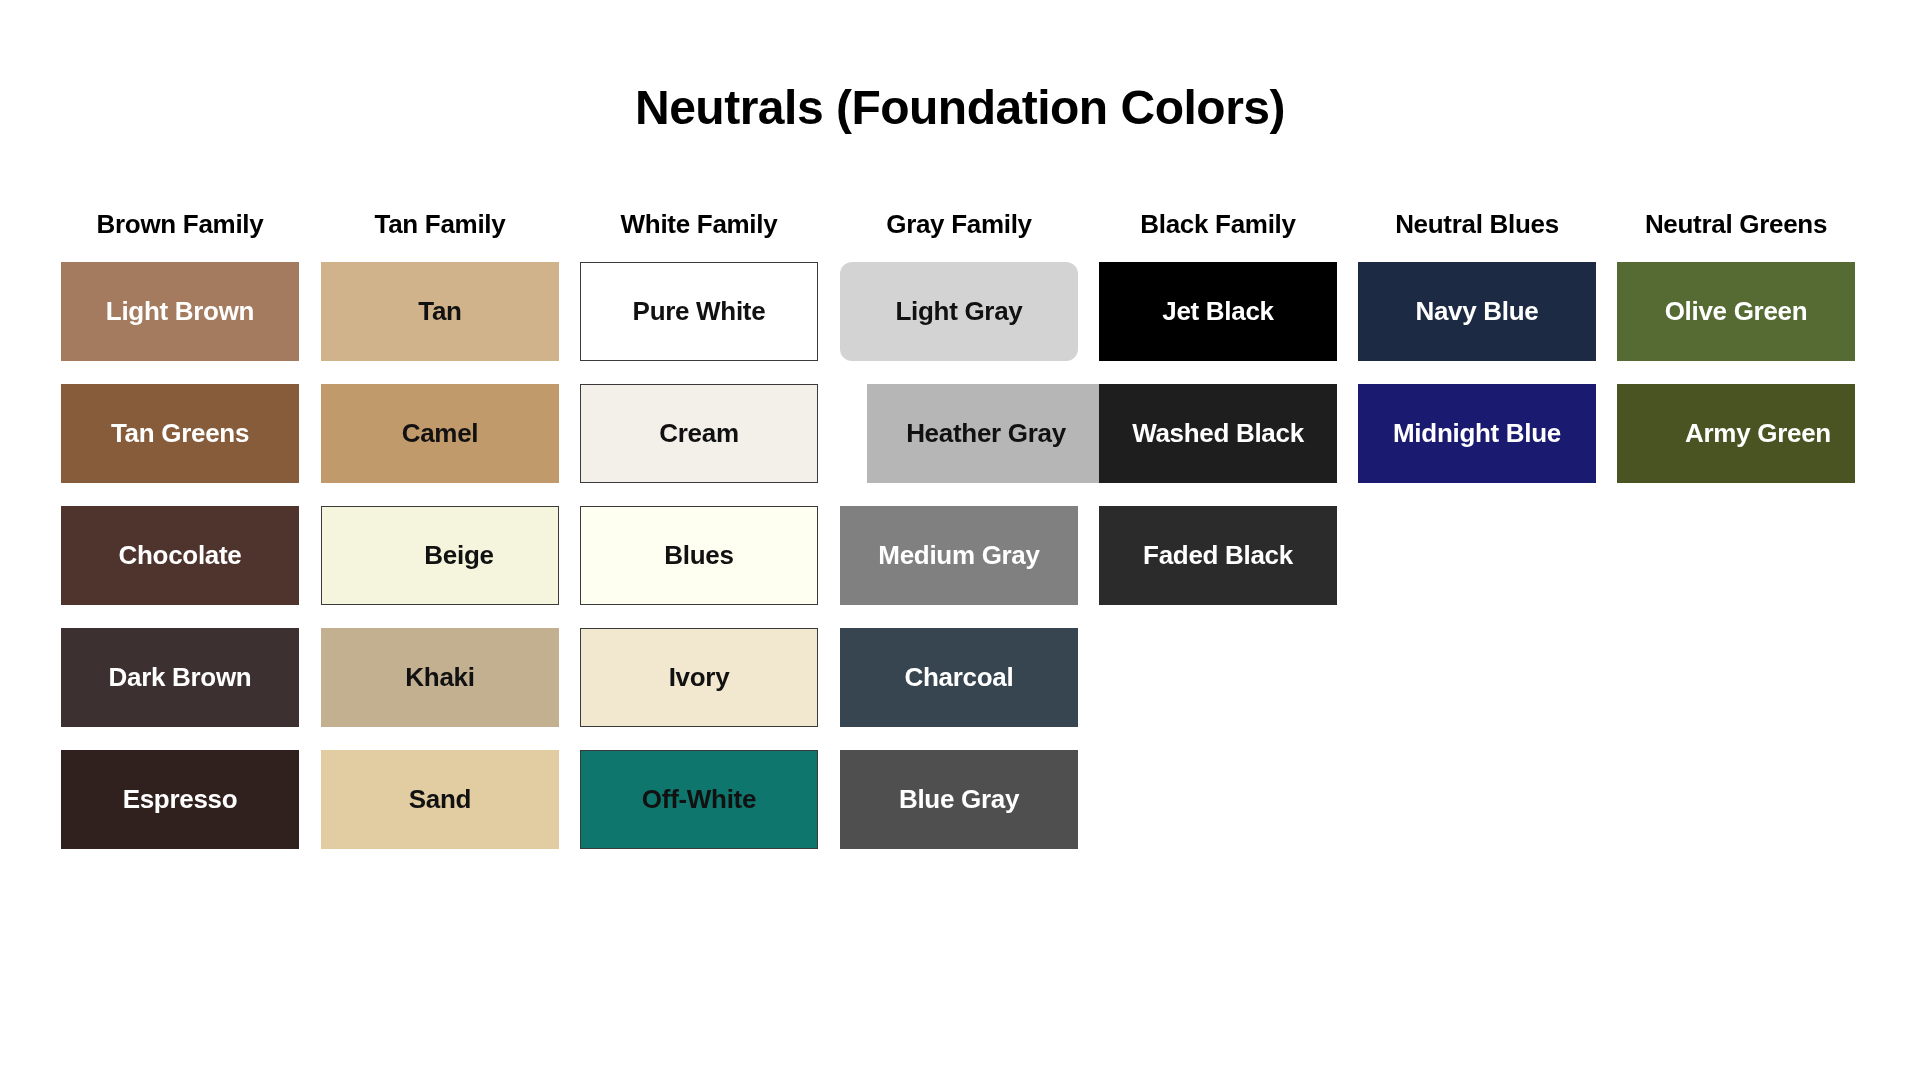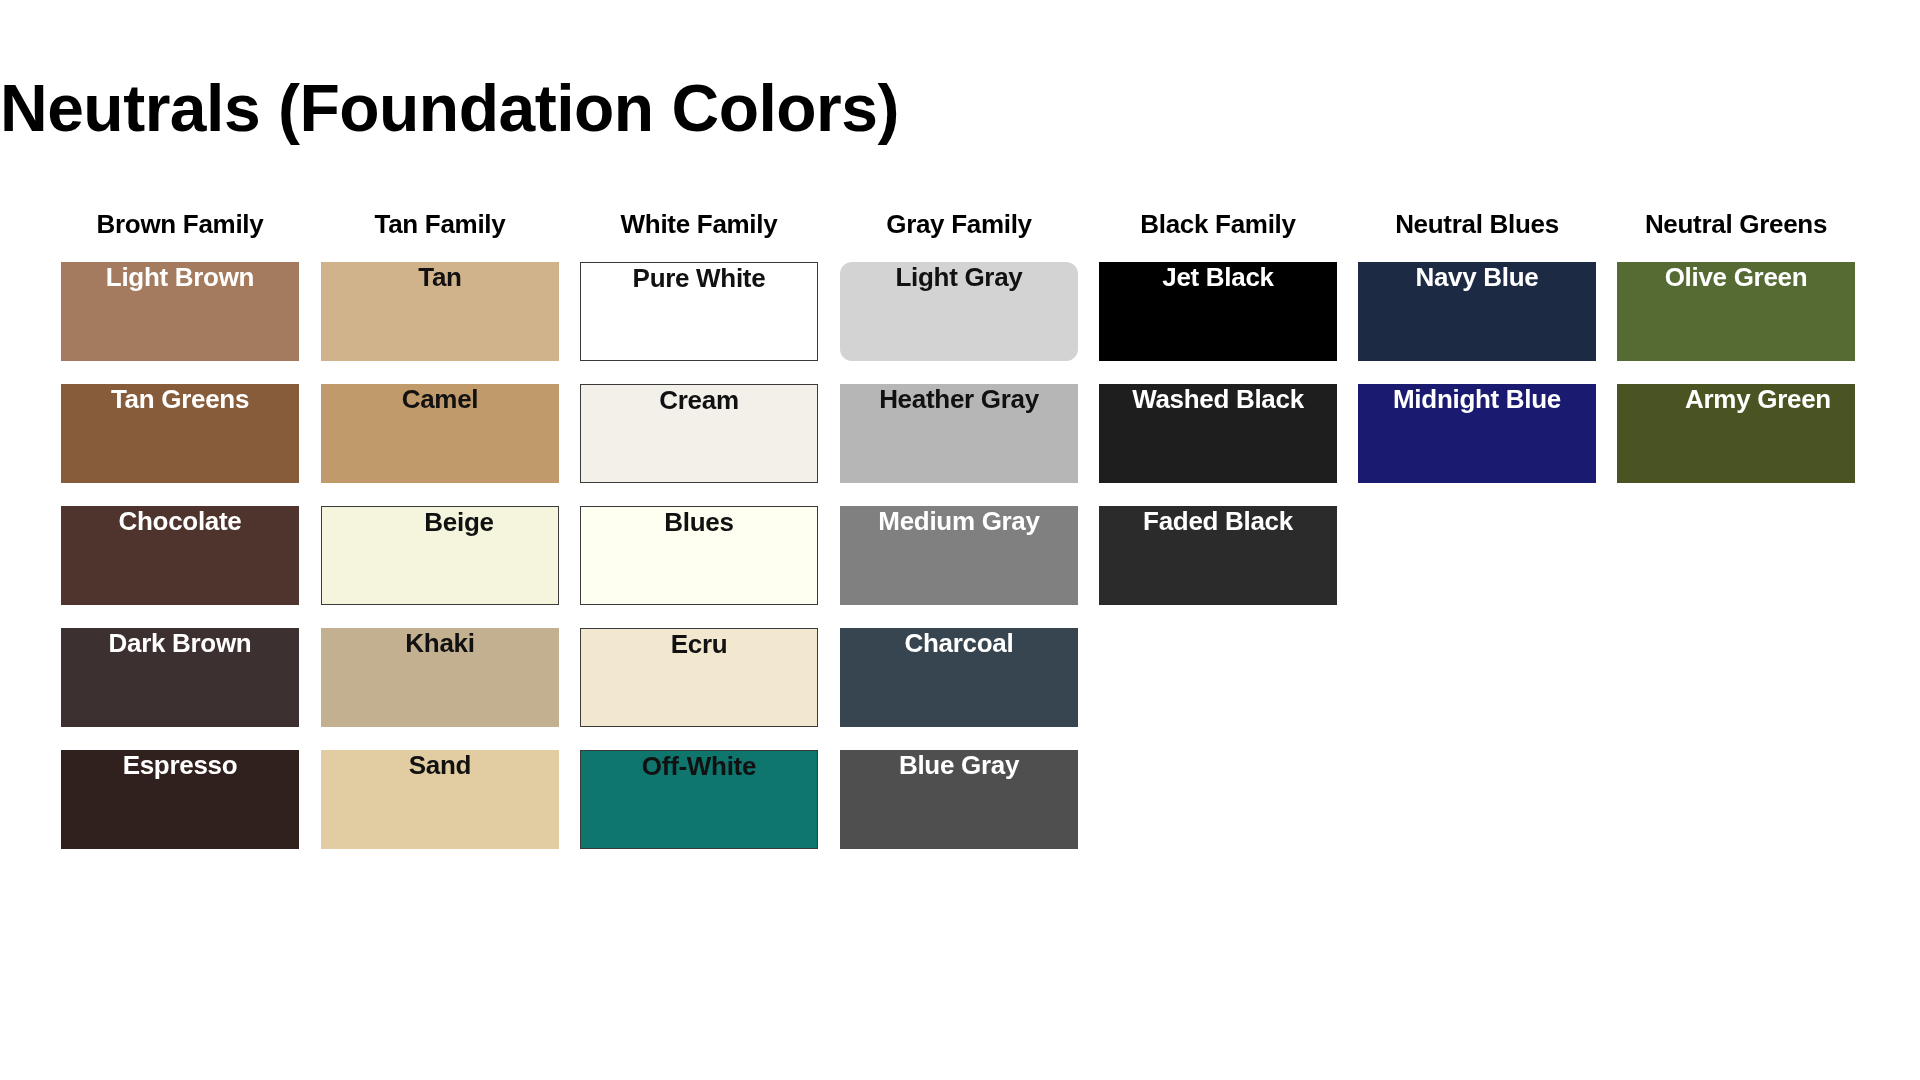--- a/index.html
+++ b/index.html
@@ -1,25 +1,25 @@
 <!DOCTYPE html>
 <html><head>
 <meta charset="utf-8">
 <style>
   html, body { margin:0; padding:0; background:#ffffff; }
   body { width:1920px; height:1080px; position:relative; overflow:hidden;
          font-family:"Liberation Sans", "DejaVu Sans", sans-serif; color:#000; }
-  .title { position:absolute; left:0; width:1920px; top:76px; 
-           font-size:66px; font-weight:bold; letter-spacing:-0.5px; line-height:64px; }
+  .title { position:absolute; left:0; width:1920px; top:76px; text-align:center;
+           font-size:48px; font-weight:bold; letter-spacing:-0.5px; line-height:64px; }
   .grid { position:absolute; left:61px; top:0; }
   .col { position:absolute; top:0; width:238px; }
   .col-header { position:absolute; top:206px; left:-20px; width:278px; text-align:center;
                 font-size:26px; font-weight:bold; line-height:36px; letter-spacing:-0.3px; }
   .swatch { position:absolute; left:0; width:238px; height:99px; box-sizing:border-box;
-            display:flex; align-items:flex-start; justify-content:center;
+            display:flex; align-items:center; justify-content:center;
             font-size:26px; font-weight:bold; letter-spacing:-0.3px; }
   .swatch.bordered { border:1.5px solid #3a3a3a; }
   .swatch.light-text { color:#ffffff; }
   .swatch.dark-text { color:#111111; }
 </style>
 </head>
 <body>
 
 <div class="title">Neutrals (Foundation Colors)</div>
 
@@ -68,33 +68,33 @@
     <div class="swatch dark-text bordered" style="top: 262px; background: rgb(255, 255, 255);">
         <span>Pure White</span>
       </div>
     <div class="swatch dark-text bordered" style="top: 384px; background: rgb(242, 240, 233);">
         <span>Cream</span>
       </div>
     <div class="swatch dark-text bordered" style="top: 506px; background: rgb(254, 255, 240);">
         <span>Blues</span>
       </div>
     <div class="swatch dark-text bordered" style="top: 628px; background: rgb(242, 232, 208);">
-        <span>Ecru</span>
+        <span>Ivory</span>
       </div>
     <div class="swatch dark-text bordered" style="top: 750px; background: #0f766e;">
         <span>Off-White</span>
       </div>
   </div>
 
   <div class="col" style="left:779px">
     <div class="col-header">Gray Family</div>
     <div class="swatch dark-text" style="top: 262px; background: rgb(211, 211, 211); border-radius: 12px;">
         <span>Light Gray</span>
       </div>
-    <div class="swatch dark-text" style="top: 384px; background: rgb(182, 182, 182);">
+    <div class="swatch dark-text" style="top: 384px; background: rgb(182, 182, 182); margin-left: 27px;">
         <span>Heather Gray</span>
       </div>
     <div class="swatch light-text" style="top: 506px; background: rgb(128, 128, 128);">
         <span>Medium Gray</span>
       </div>
     <div class="swatch light-text" style="top: 628px; background: rgb(54, 69, 79);">
         <span>Charcoal</span>
       </div>
     <div class="swatch light-text" style="top: 750px; background: rgb(79, 79, 79);">
         <span>Blue Gray</span>

